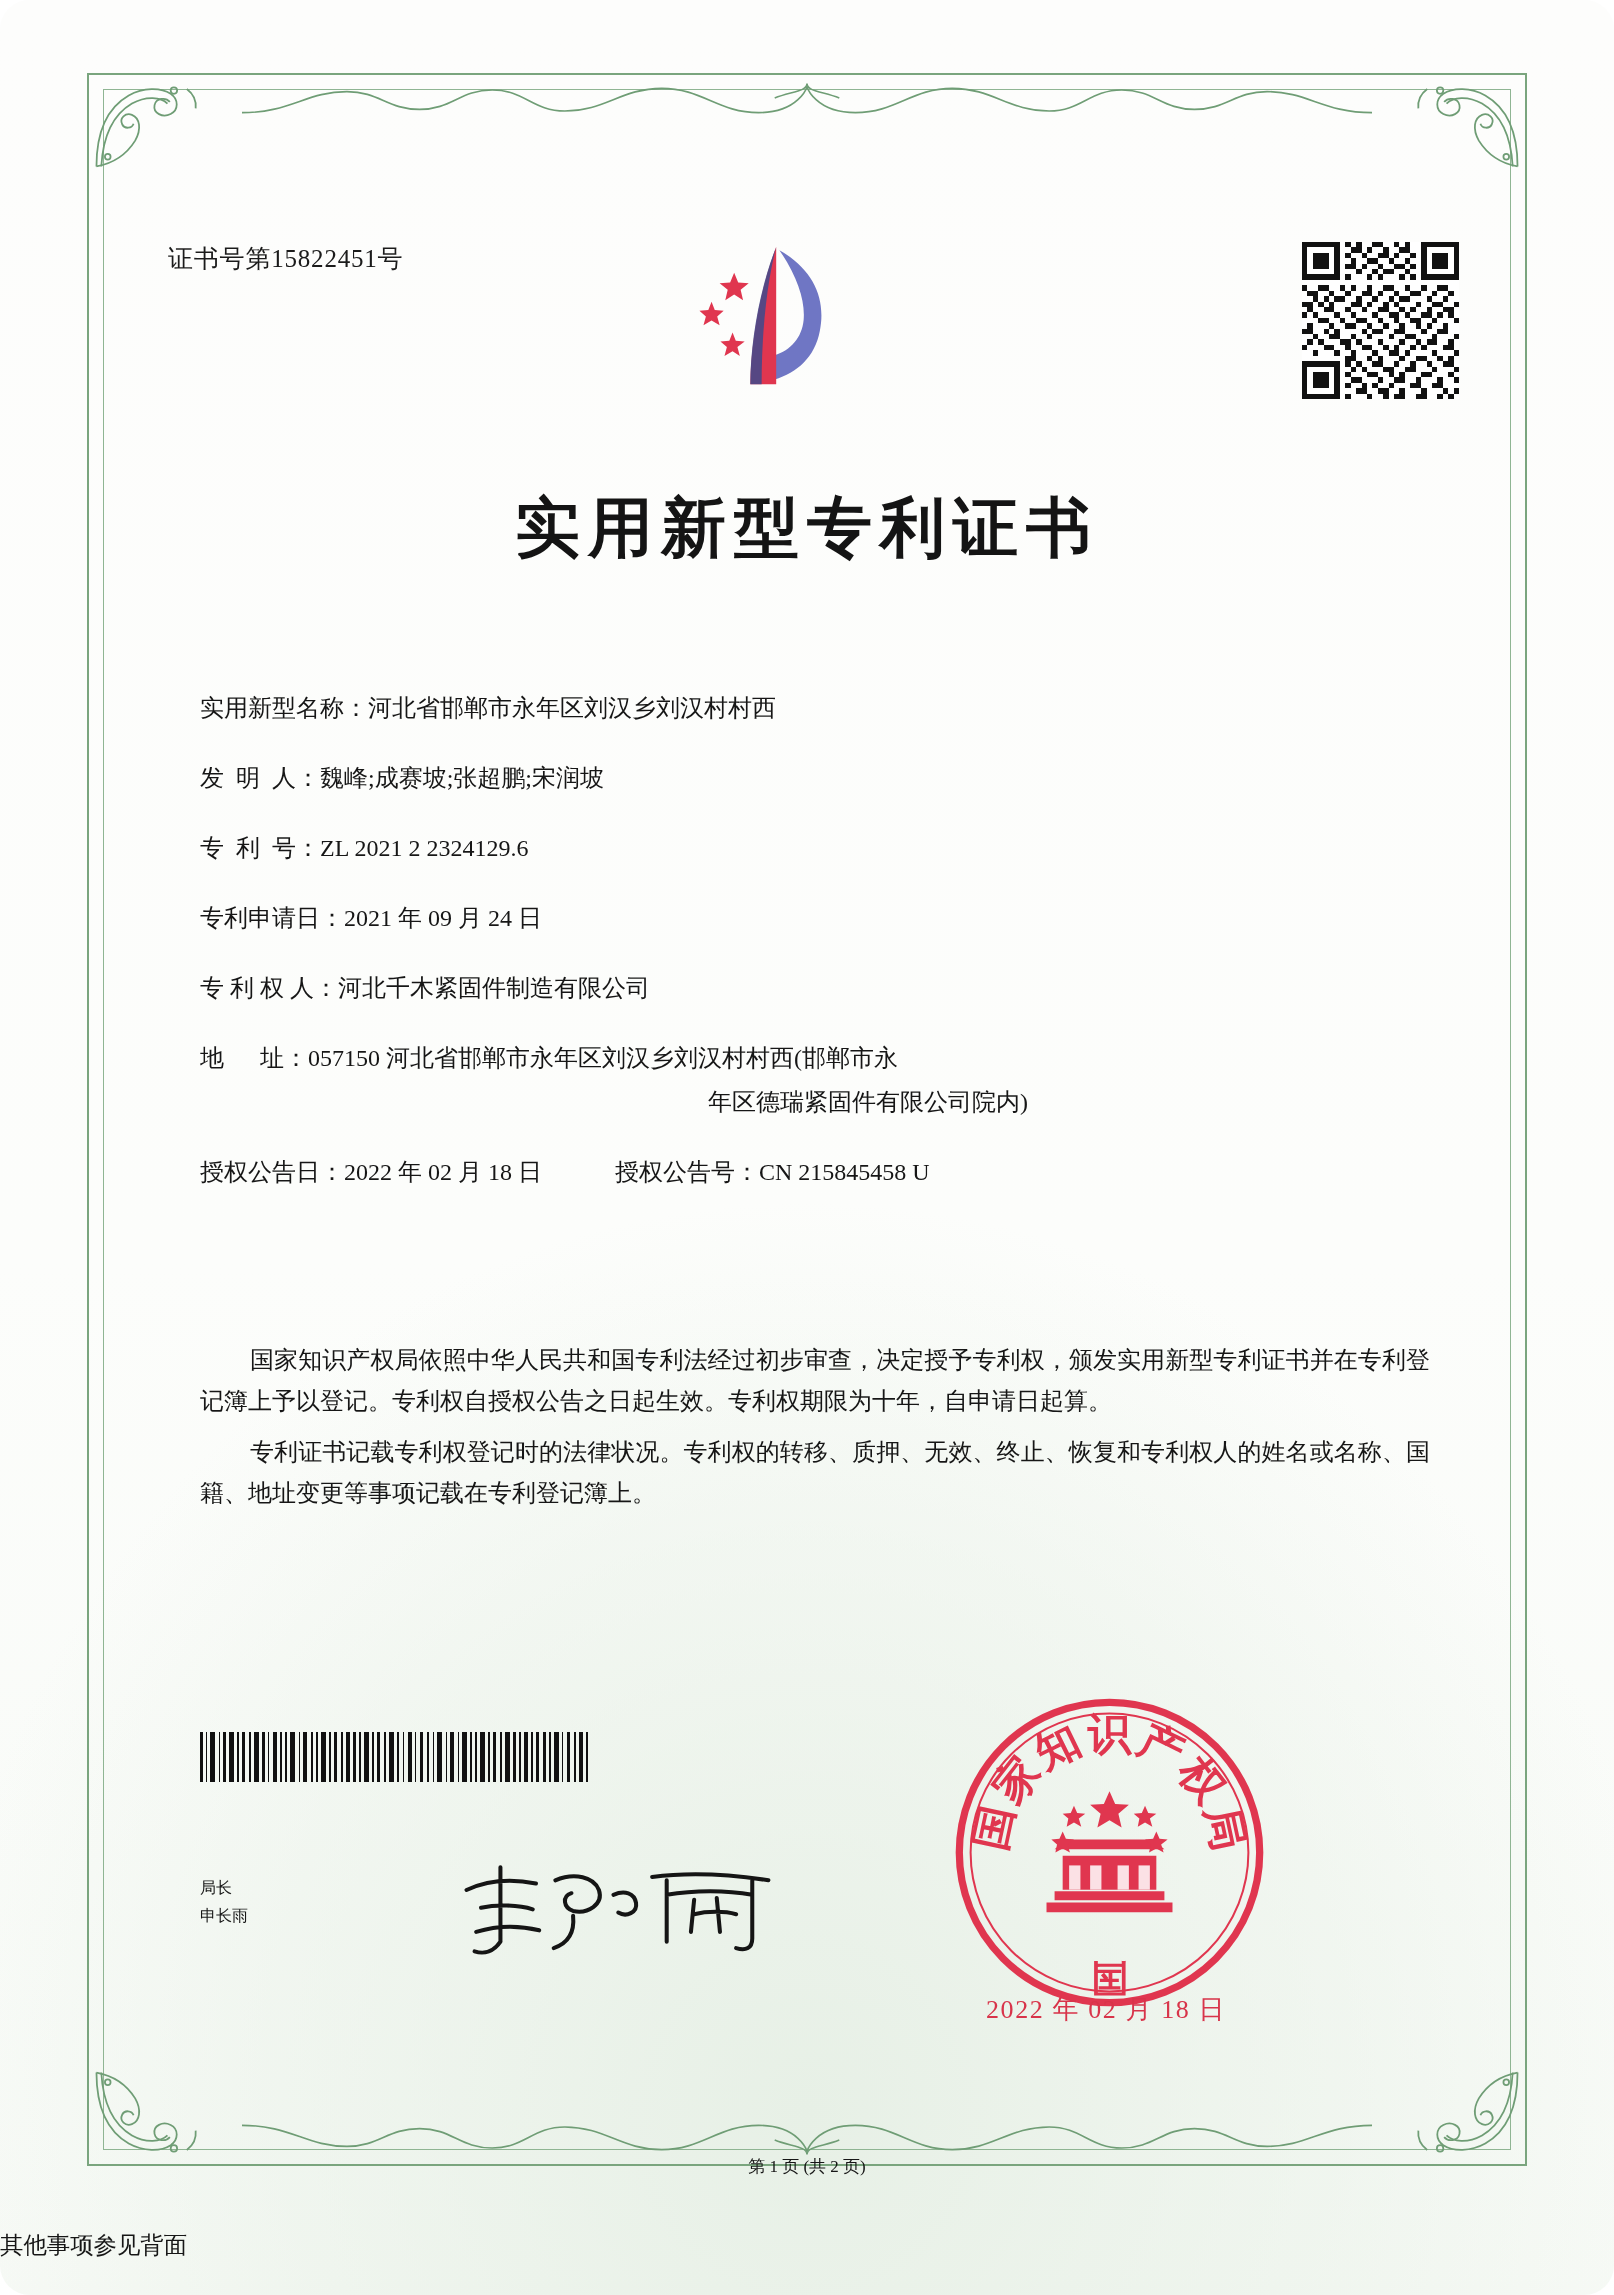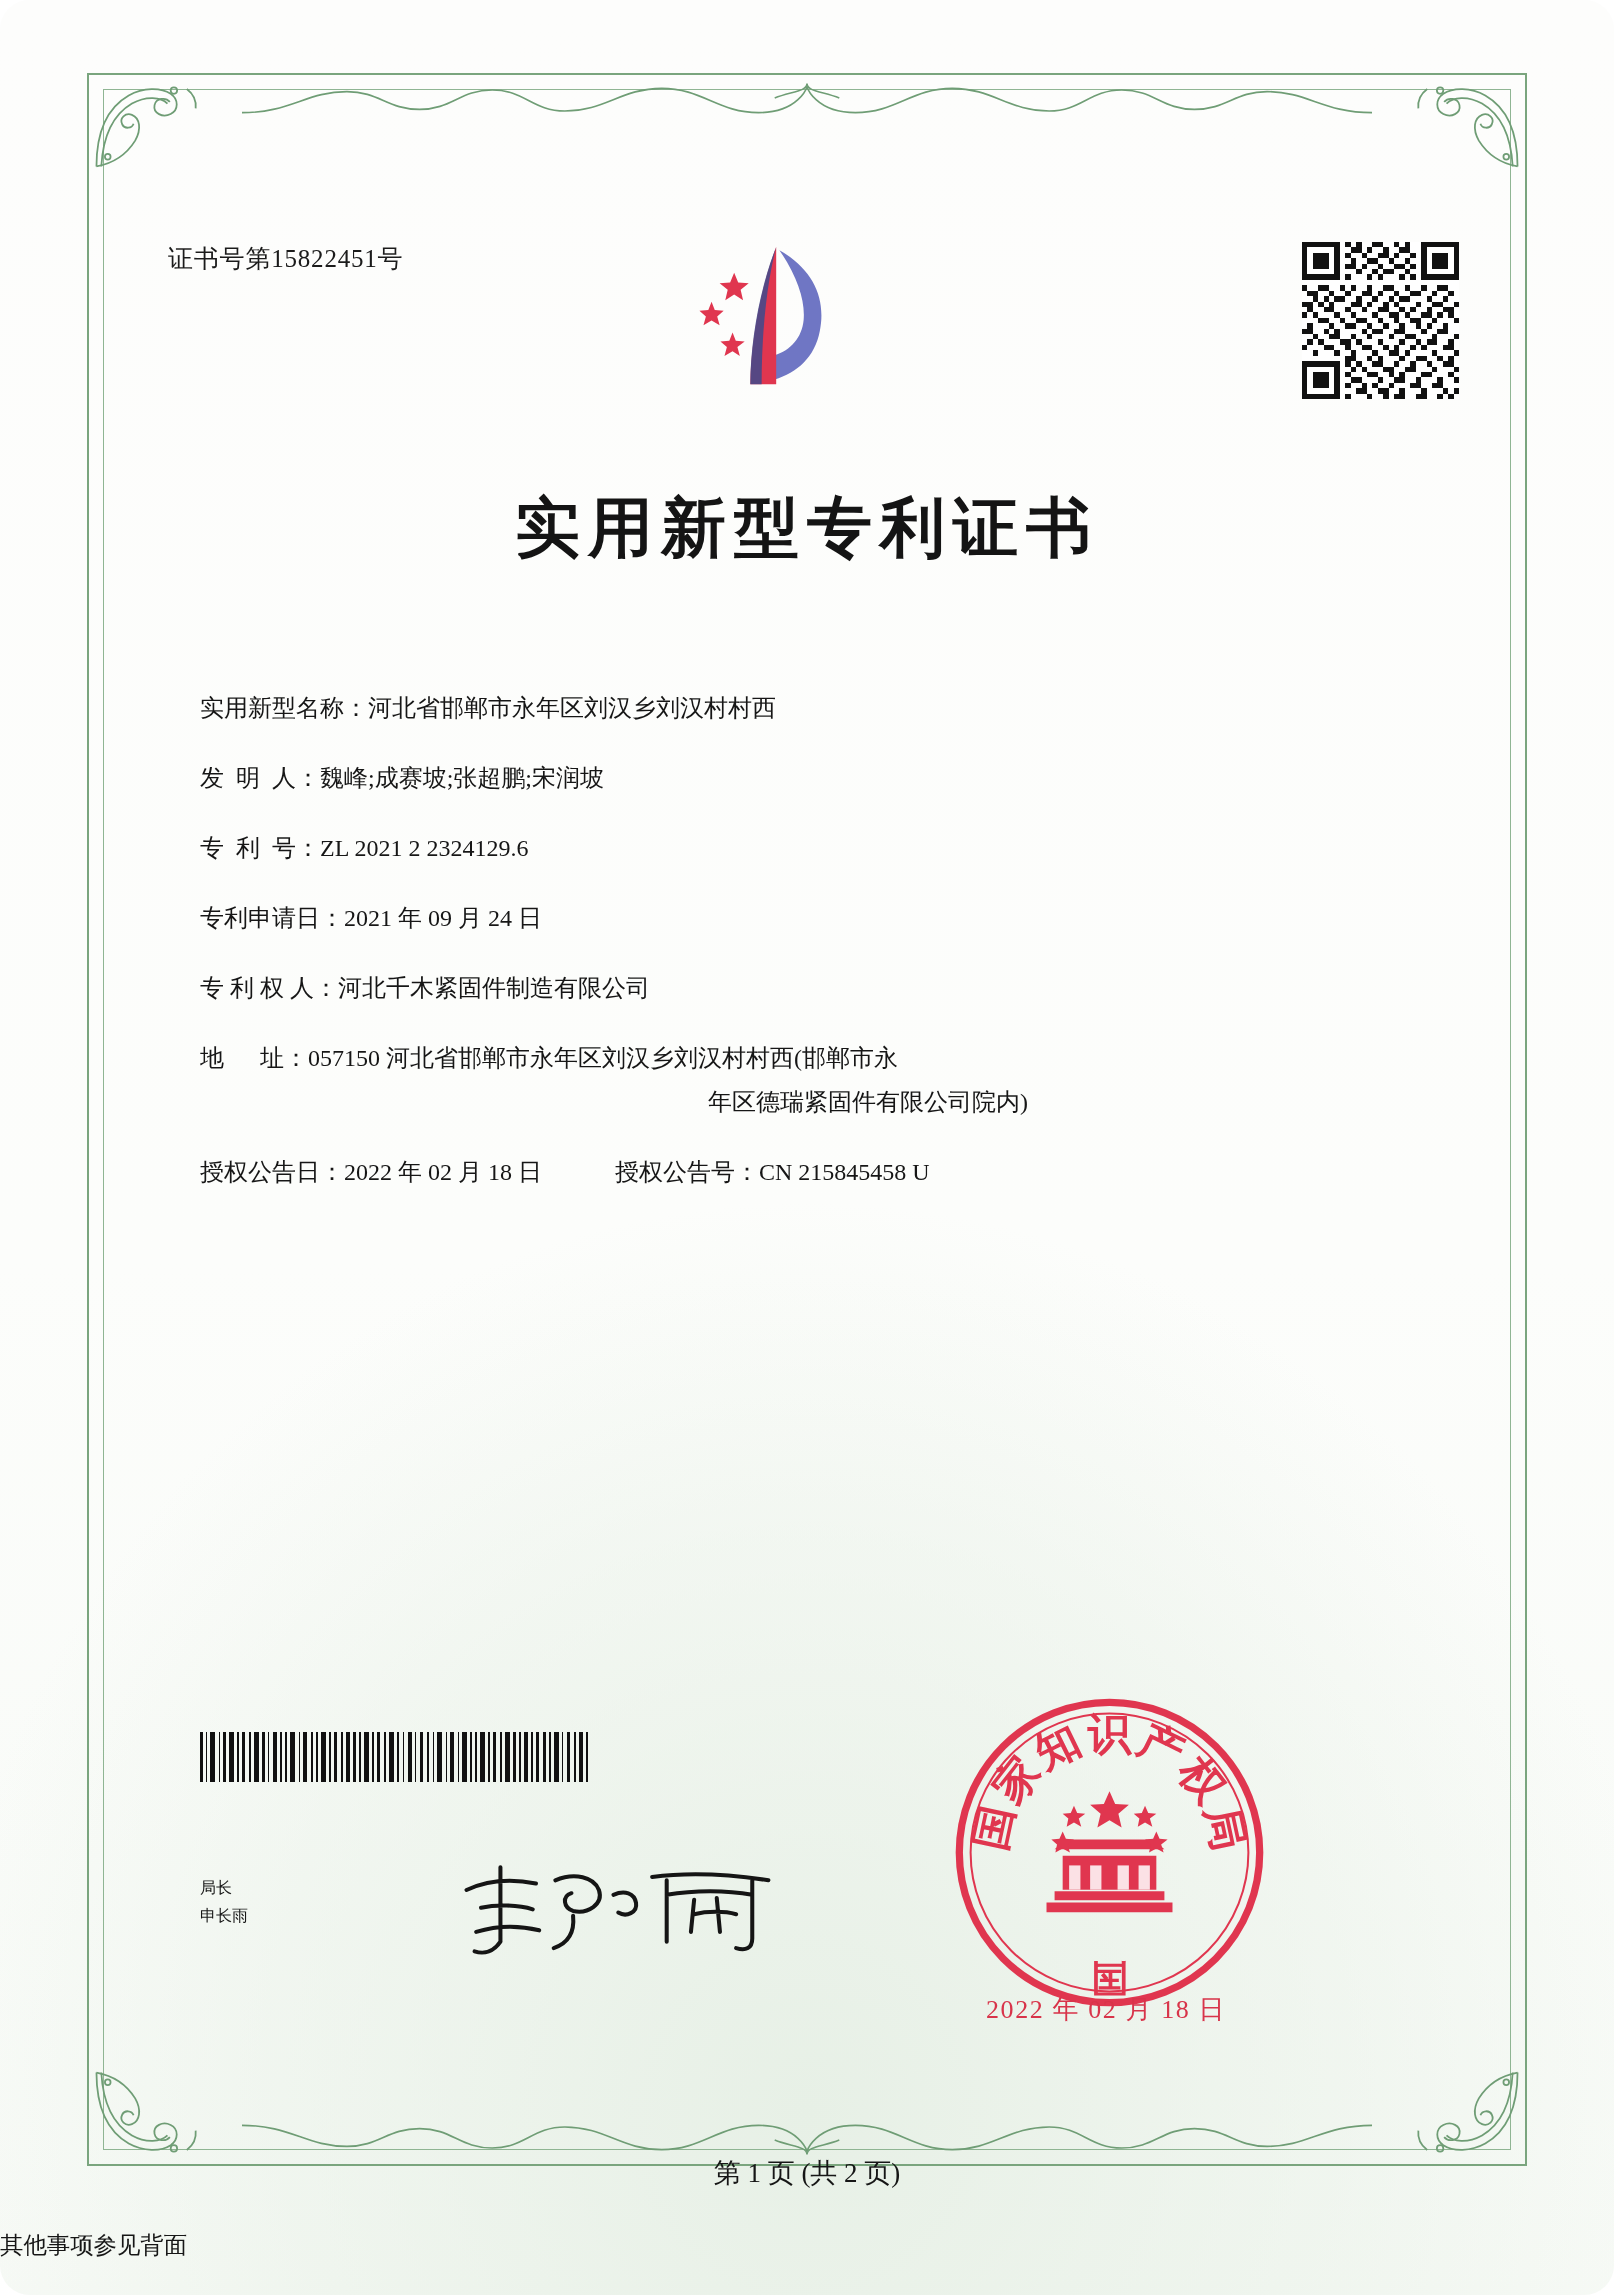--- a/index.html
+++ b/index.html
@@ -189,21 +189,21 @@
     color: #d8344a;
     letter-spacing: 1.6px;
     white-space: nowrap;
   }
 
   .page-num {
     position: absolute;
     left: 0; right: 0;
     top: 2155px;
     text-align: center;
-    font-size: 27px;
+    font-size: 17px;
     color: #161616;
   }
   .footnote {
     position: absolute;
     left: 0; right: 0;
     top: 2229px;
     text-align: left;
     font-size: 23.4px;
     color: #161616;
   }
@@ -535,20 +535,24 @@
         <span>057150 河北省邯郸市永年区刘汉乡刘汉村村西(邯郸市永</span>
         <span class="line2">年区德瑞紧固件有限公司院内)</span>
       </span>
     </div>
     <div class="row-dual">
       <span class="pair-left">授权公告日：2022 年 02 月 18 日</span>
       <span class="pair-right">授权公告号：CN 215845458 U</span>
     </div>
   </div>
 
+  <div class="paras">
+    <p>国家知识产权局依照中华人民共和国专利法经过初步审查，决定授予专利权，颁发实用新型专利证书并在专利登记簿上予以登记。专利权自授权公告之日起生效。专利权期限为十年，自申请日起算。</p>
+    <p>专利证书记载专利权登记时的法律状况。专利权的转移、质押、无效、终止、恢复和专利权人的姓名或名称、国籍、地址变更等事项记载在专利登记簿上。</p>
+  </div>
 
   <div class="barcode">
     <svg viewBox="0 0 510 62" preserveAspectRatio="none" shape-rendering="crispEdges">
       <rect width="510" height="62" fill="#ffffff" opacity="0"></rect>
       <g fill="#111111">
         <rect x="0" y="0" width="4" height="62"></rect>
           <rect x="7" y="0" width="2" height="62"></rect>
         <rect x="13" y="0" width="6" height="62"></rect>
           <rect x="23" y="0" width="2" height="62"></rect>
         <rect x="29" y="0" width="3" height="62"></rect>

